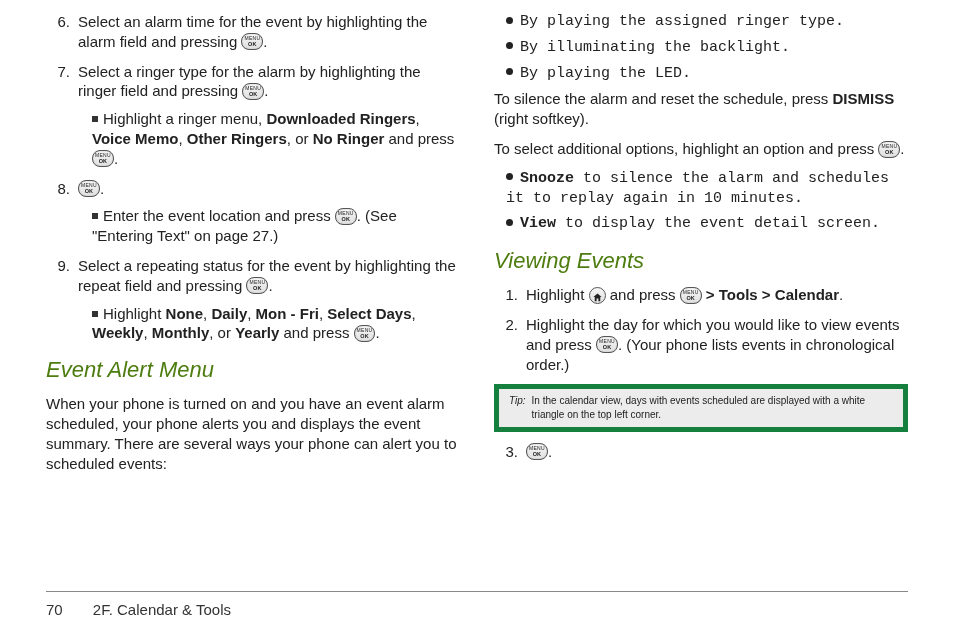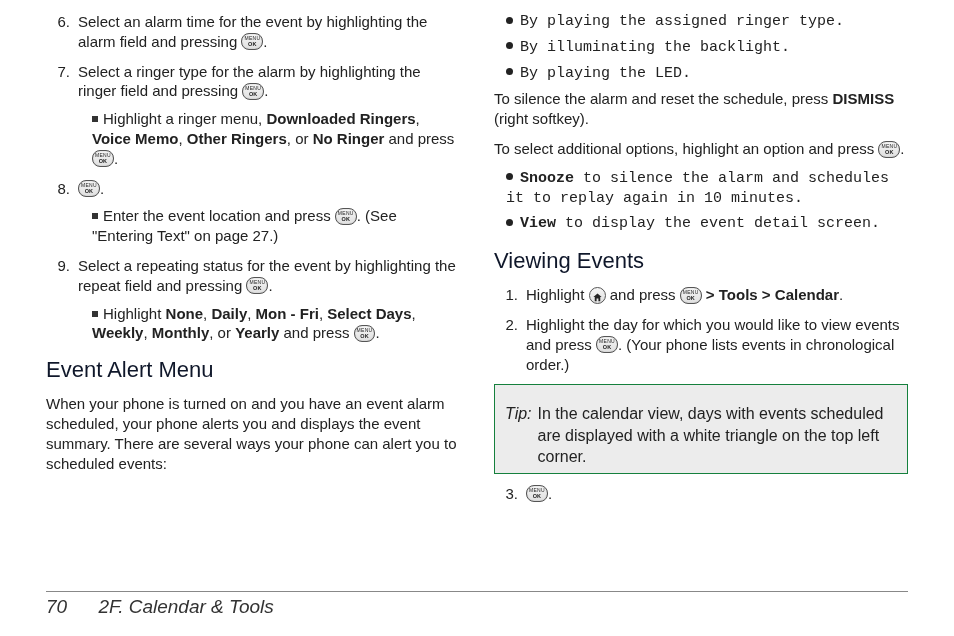--- a/index.html
+++ b/index.html
@@ -9,42 +9,42 @@
   .col ol { list-style: none; padding-left: 0; }
   .col ol > li { display: flex; margin-bottom: 10px; }
   .num { width: 24px; flex: 0 0 24px; text-align: right; margin-right: 8px; }
   .num-wide { width: 30px; flex: 0 0 30px; text-align: right; margin-right: 8px; }
   .content { flex: 1; }
   .sub { margin-top: 8px; padding-left: 14px; }
   .sub .sq { display: inline-block; width: 6px; height: 6px; background: #333; vertical-align: middle; margin-right: 5px; position: relative; top: -1px; }
   .bul { padding-left: 12px; margin-bottom: 6px; font-family: Liberation Mono, monospace; }
   .dot { display: inline-block; width: 7px; height: 7px; background: #222; border-radius: 50%; vertical-align: middle; margin-right: 7px; position: relative; top: -1px; }
   .bold { font-weight: bold; }
-  .h2 { font-size: 22px; color: #0f172a; margin: 12px 0 10px 0; font-family: Arial, sans-serif; }
+  .h2 { font-style: italic; font-size: 22px; color: #4d7c0f; margin: 12px 0 10px 0; font-family: Arial, sans-serif; }
   .para { margin-bottom: 10px; }
   .menu-ok {
     display: inline-block; border: 1px solid #555; border-radius: 8px;
     font-size: 6px; line-height: 6px; padding: 1px 2px 2px 2px;
     background: linear-gradient(#f5f5f5,#e0e0e0);
     text-align: center; vertical-align: middle; color: #222;
     min-width: 18px; box-shadow: inset 0 0 1px #888;
     position: relative; top: -1px;
   }
   .menu-ok .t { display:block; font-size:5px; letter-spacing:0.3px; }
   .menu-ok .b { display:block; font-size:5.5px; font-weight:bold; letter-spacing:0.2px; }
   .home-icon {
     display: inline-block; border: 1px solid #555; border-radius: 50%;
     width: 17px; height: 17px; background: linear-gradient(#f5f5f5,#e0e0e0);
     vertical-align: middle; position: relative; top: -1px;
   }
   .home-icon svg { width: 11px; height: 11px; margin: 2px 0 0 2.5px; }
   .gt { font-weight: bold; }
-  .tipbox { border: 1px solid #15803d; background: #ececec; font-size: 16px; padding: 18px 10px 6px 10px; margin: 6px 0 10px 0; display: flex; }
+  .tipbox { border: 5px solid #15803d; background: #ececec; font-size: 10px; padding: 5px 10px 6px 10px; margin: 6px 0 10px 0; display: flex; }
   .tipbox .tiplabel { font-style: italic; margin-right: 6px; }
-  .footer { position: absolute; bottom: 18px; left: 46px; font-style: italic; font-size: 19px; color: #333; }
+  .footer { position: absolute; bottom: 18px; left: 46px; font-size: 15px; color: #333; }
   .footer .pn { margin-right: 26px; }
   .hr { position: absolute; bottom: 44px; left: 46px; right: 46px; height: 1px; background: #888; }
 </style>
 </head>
 <body>
 
 <div class="page">
 
   <div class="col">
     <ol>

